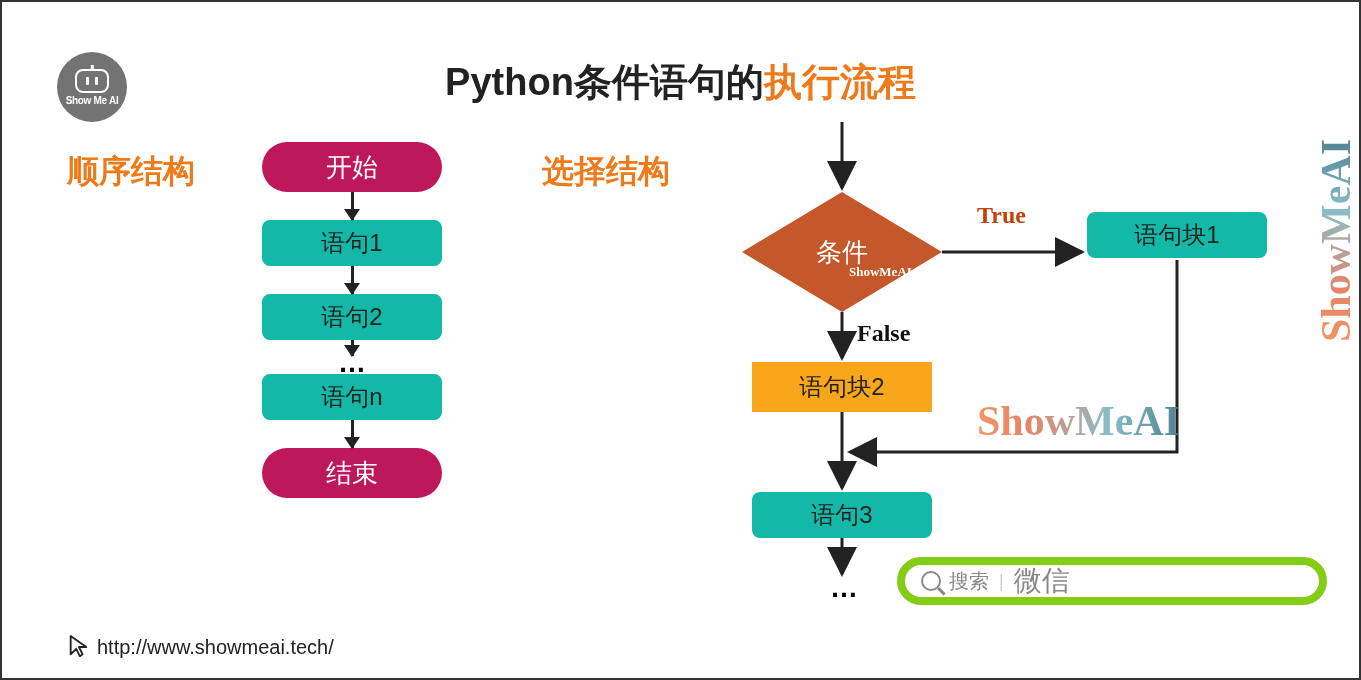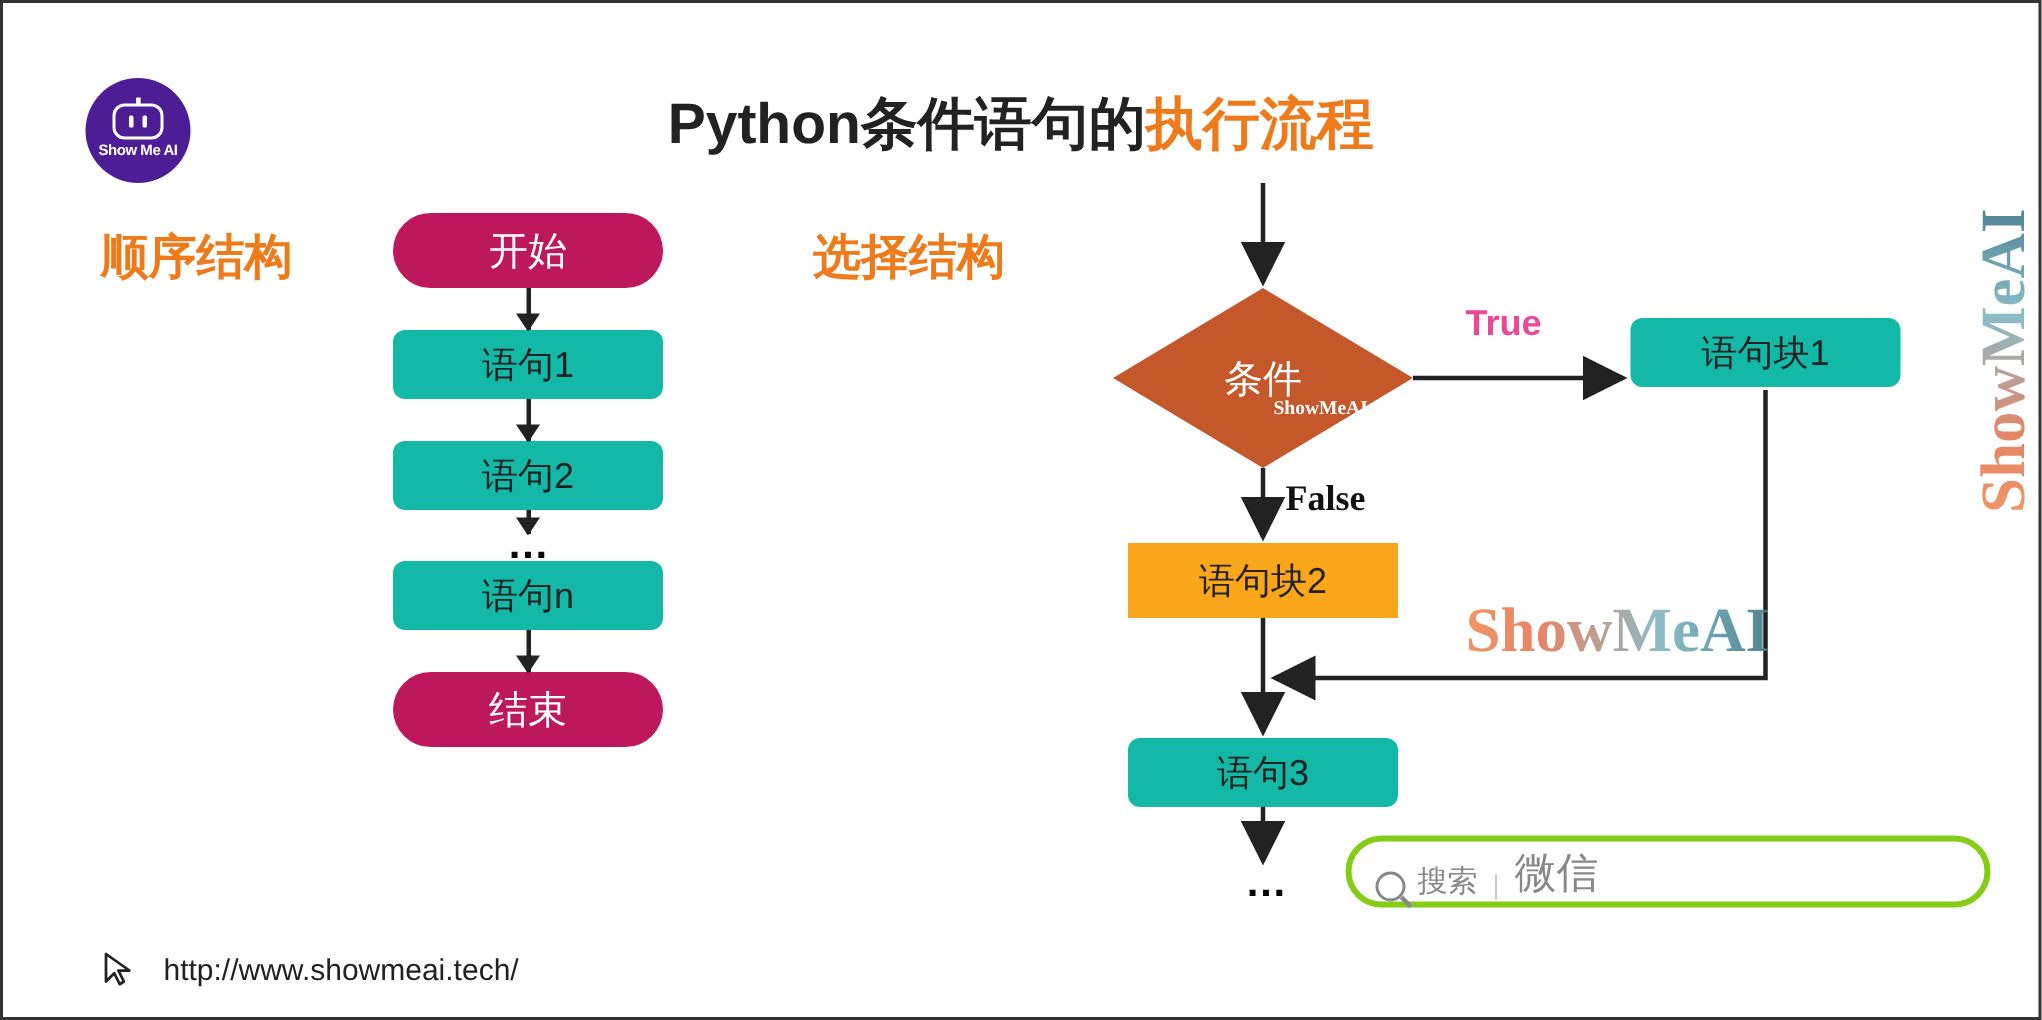--- a/index.html
+++ b/index.html
@@ -11,21 +11,21 @@
     position: relative;
     border: 2px solid #333;
     margin: 0;
   }
   .logo {
     position: absolute;
     top: 50px;
     left: 55px;
     width: 70px;
     height: 70px;
-    background: #4c1d95;
+    background: #737373;
     border-radius: 50%;
     display: flex;
     flex-direction: column;
     align-items: center;
     justify-content: center;
   }
   .logo-face {
     width: 34px;
     height: 24px;
     border: 2.5px solid #fff;
@@ -133,21 +133,21 @@
     top: 142px; left: 127px;
     font-size: 13px; font-weight: 700;
     color: #fff;
     font-family: Georgia, serif;
     transform: rotate(0deg);
     z-index: 2;
   }
   .true-lbl {
     position: absolute; top: 80px; left: 255px;
     font-size: 24px; font-weight: 700;
-    font-family: Liberation Sans, sans-serif; color: #ec4899;
+    font-family: Liberation Serif, serif; color: #c2410c;
   }
   .false-lbl {
     position: absolute; top: 198px; left: 135px;
     font-size: 24px; font-weight: 700;
     font-family: Georgia, "Times New Roman", serif; color: #111;
   }
   .block1 { position: absolute; top: 90px; left: 365px; }
   .block2 { position: absolute; top: 240px; left: 30px; }
   .block3 { position: absolute; top: 370px; left: 30px; }
   .sel-dots { position: absolute; top: 450px; left: 108px; font-size: 28px; font-weight: 700; }
@@ -166,24 +166,24 @@
     top: 340px; left: 1310px;
     transform: rotate(-90deg);
     transform-origin: left top;
   }
   .wm-horiz { top: 395px; left: 975px; }
 
   .search-pill {
     position: absolute;
     top: 555px; left: 895px;
     width: 430px; height: 48px;
-    border: 4px solid #84cc16;
+    border: 8px solid #84cc16;
     border-radius: 24px;
     background: #fff;
-    display: flex; align-items: flex-end;
+    display: flex; align-items: center;
     padding: 0 16px;
     gap: 8px;
   }
   .search-icon {
     width: 20px; height: 20px;
     border: 2.5px solid #888;
     border-radius: 50%;
     position: relative;
     flex-shrink: 0;
   }
@@ -196,21 +196,21 @@
     transform: rotate(-45deg);
   }
   .search-text1 { color: #888; font-size: 20px; }
   .search-sep { color: #ccc; font-size: 18px; margin: 0 2px; }
   .search-text2 { color: #888; font-size: 28px; }
   .search-brand { color: #111; font-size: 20px; font-weight: 700; margin-left: 6px; }
 
   .footer {
     position: absolute;
     bottom: 18px; left: 65px;
-    display: flex; align-items: center; gap: 20px;
+    display: flex; align-items: center; gap: 8px;
     font-size: 20px; color: #222;
   }
   .cursor-icon {
     width: 22px; height: 26px;
     position: relative;
   }
   .cursor-icon svg { width: 100%; height: 100%; }
 </style>
 </head>
 <body>

